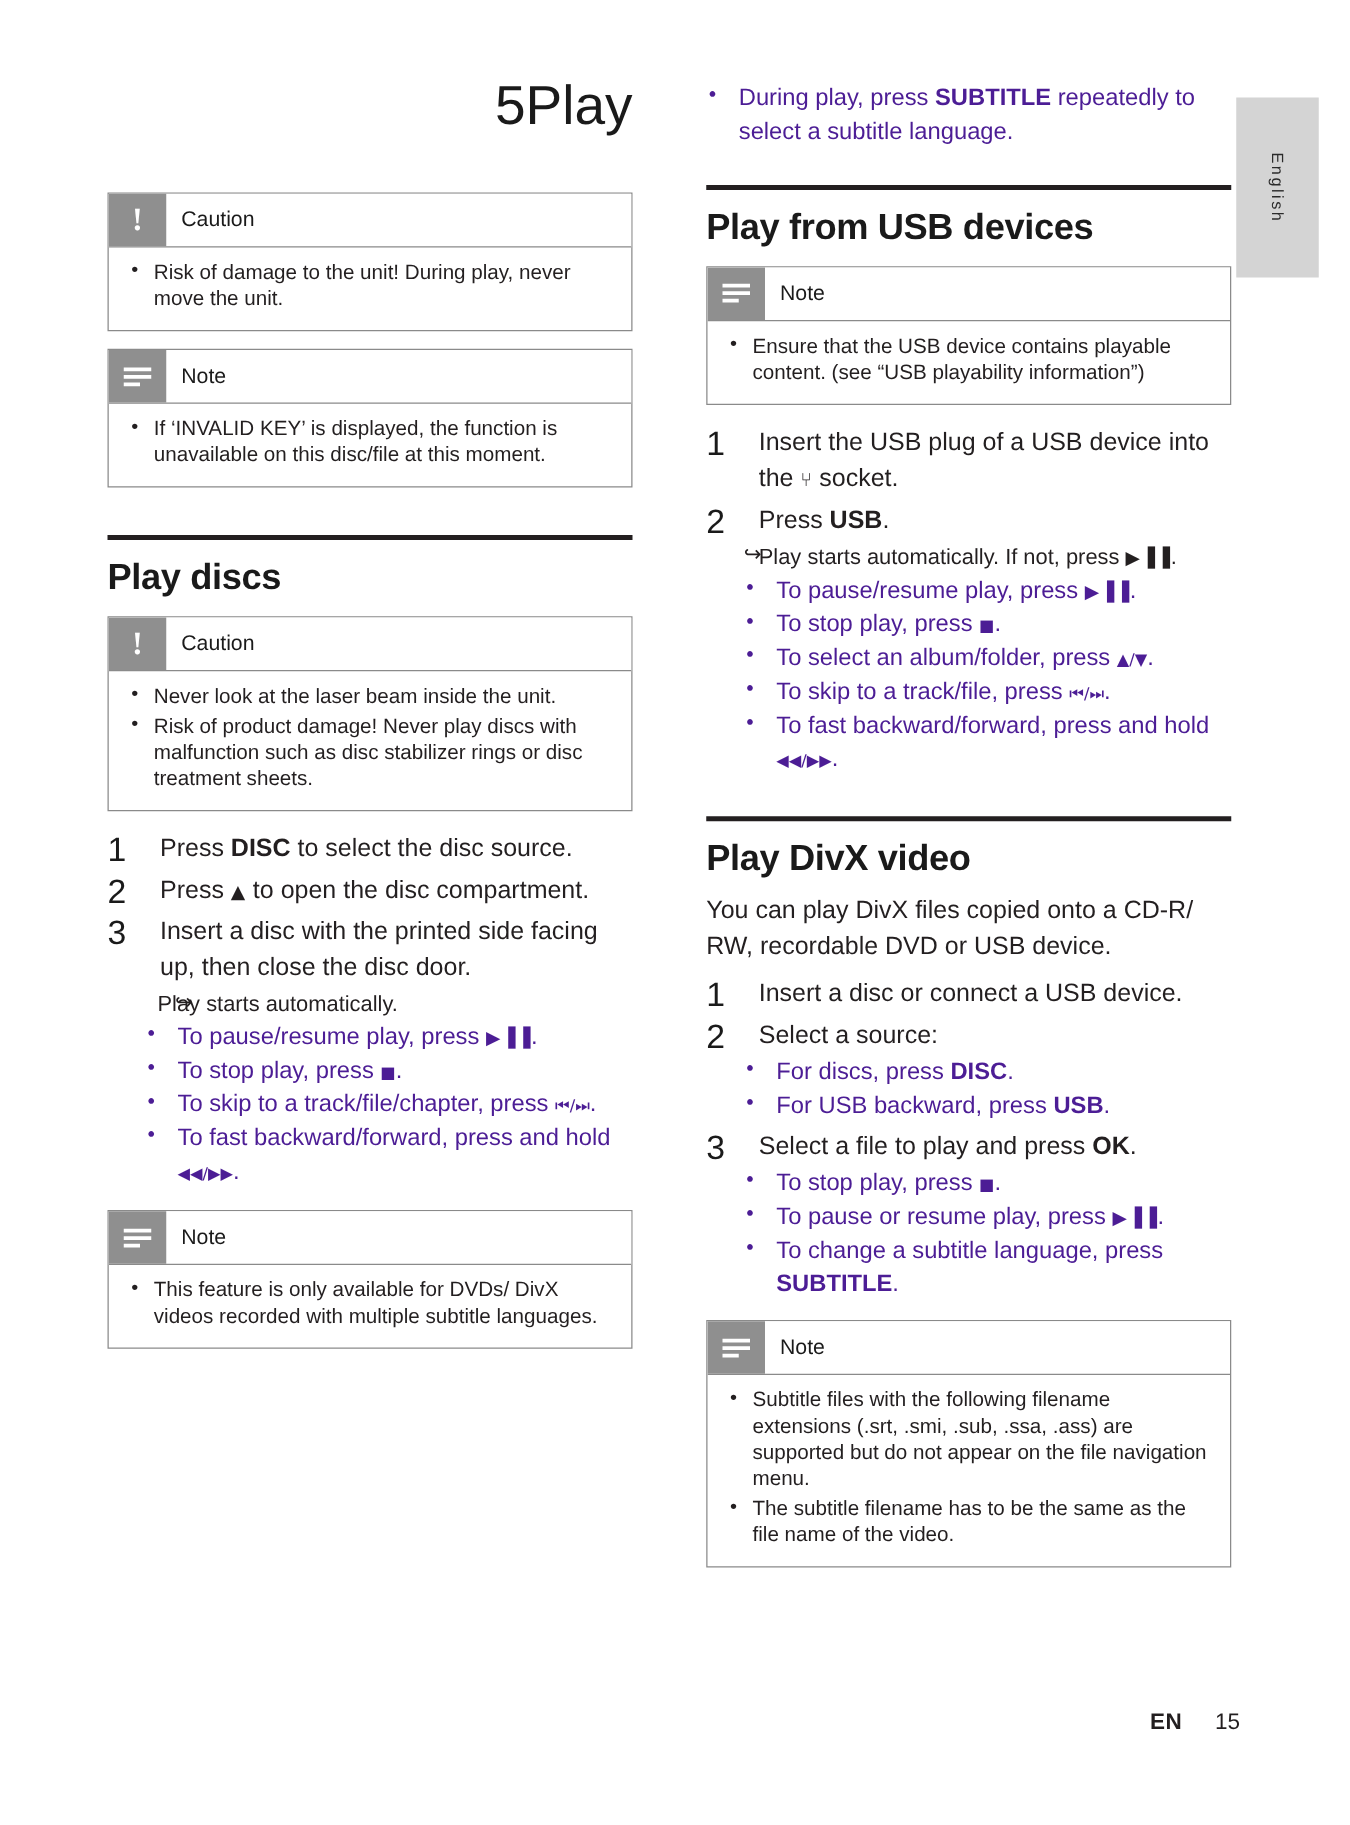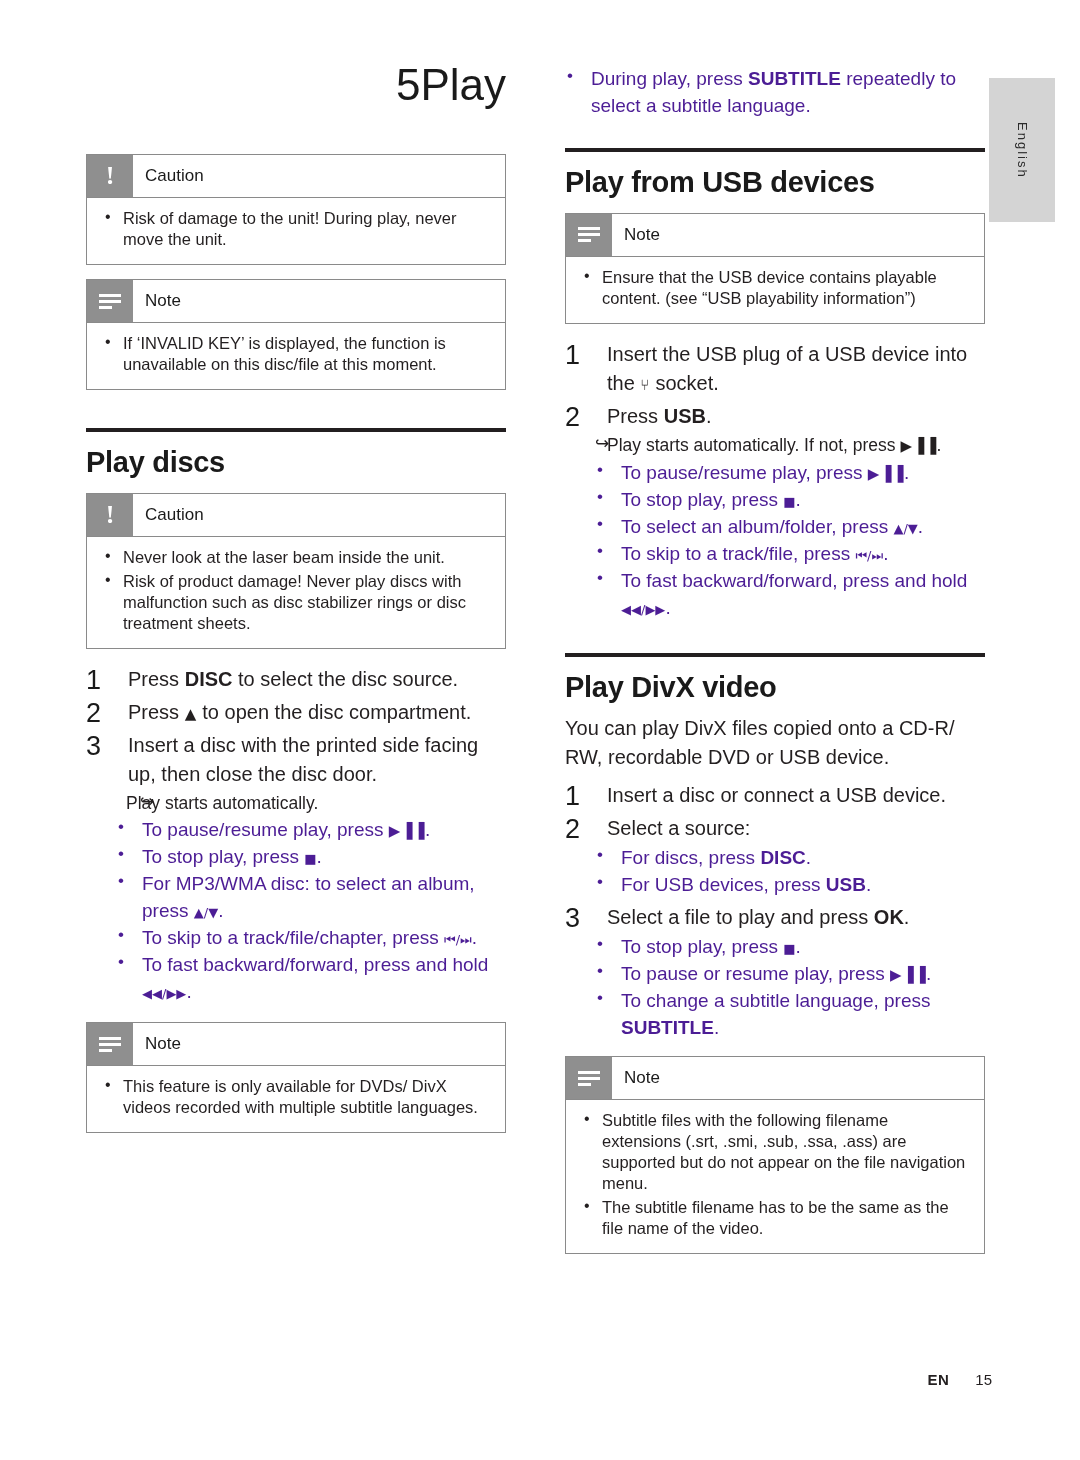--- a/index.html
+++ b/index.html
@@ -219,21 +219,21 @@
   }
   b.kw { font-weight: bold; }
 
   .gly { font-family: "DejaVu Sans", sans-serif; font-size: 15px; letter-spacing: 0.5px; }
   .gly-sm { font-family: "DejaVu Sans", sans-serif; font-size: 13px; }
 
   .footer {
     position: absolute;
     right: 88px;
     bottom: 72px;
-    font-size: 15px;
+    font-size: 18px;
     color: #231f20;
   }
   .footer .en { font-weight: bold; letter-spacing: 0.5px; }
   .footer .pg { margin-left: 26px; }
   .spacer28 { height: 28px; }
 </style>
 </head>
 <body>
 
 <div class="page">
@@ -304,21 +304,20 @@
         <span class="n">2</span>
         <span>Press </span><span class="gly">▲</span><span> to open the disc compartment.</span>
       </li>
       <li>
         <span class="n">3</span>
         <span>Insert a disc with the printed side facing up, then close the disc door.</span>
         <div class="arrowline" style="padding-left:0; margin-left:-2px; margin-top:2px;">Play starts automatically.</div>
         <ul class="subbul" style="margin-left:-26px; margin-top:2px;">
           <li><span>To pause/resume play, press </span><span class="gly">▶▐▐</span><span>.</span></li>
           <li><span>To stop play, press </span><span class="gly-sm">■</span><span>.</span></li>
-          <li><span>For MP3/WMA disc: to select an album, press </span><span class="gly-sm">▲/▼</span><span>.</span></li>
           <li><span>To skip to a track/file/chapter, press </span><span class="gly-sm">⏮/⏭</span><span>.</span></li>
           <li><span>To fast backward/forward, press and hold </span><span class="gly-sm">◀◀/▶▶</span><span>.</span></li>
         </ul>
       </li>
     </ol>
 
     <div class="box" style="margin-top:16px;">
       <div class="hdr">
         <div class="ico">
           <div class="note-ico-lines">
@@ -396,21 +395,21 @@
     <ol class="steps" style="margin-top:10px;">
       <li>
         <span class="n">1</span>
         <span>Insert a disc or connect a USB device.</span>
       </li>
       <li>
         <span class="n">2</span>
         <span>Select a source:</span>
         <ul class="subbul" style="margin-left:-26px; margin-top:2px;">
           <li><span>For discs, press </span><b class="kw">DISC</b><span>.</span></li>
-          <li><span>For USB devices, press </span><b class="kw">USB</b><span>.</span></li>
+          <li><span>For USB backward, press </span><b class="kw">USB</b><span>.</span></li>
         </ul>
       </li>
       <li>
         <span class="n">3</span>
         <span>Select a file to play and press </span><b class="kw">OK</b><span>.</span>
         <ul class="subbul" style="margin-left:-26px; margin-top:2px;">
           <li><span>To stop play, press </span><span class="gly-sm">■</span><span>.</span></li>
           <li><span>To pause or resume play, press </span><span class="gly">▶▐▐</span><span>.</span></li>
           <li><span>To change a subtitle language, press </span><b class="kw">SUBTITLE</b><span>.</span></li>
         </ul>

